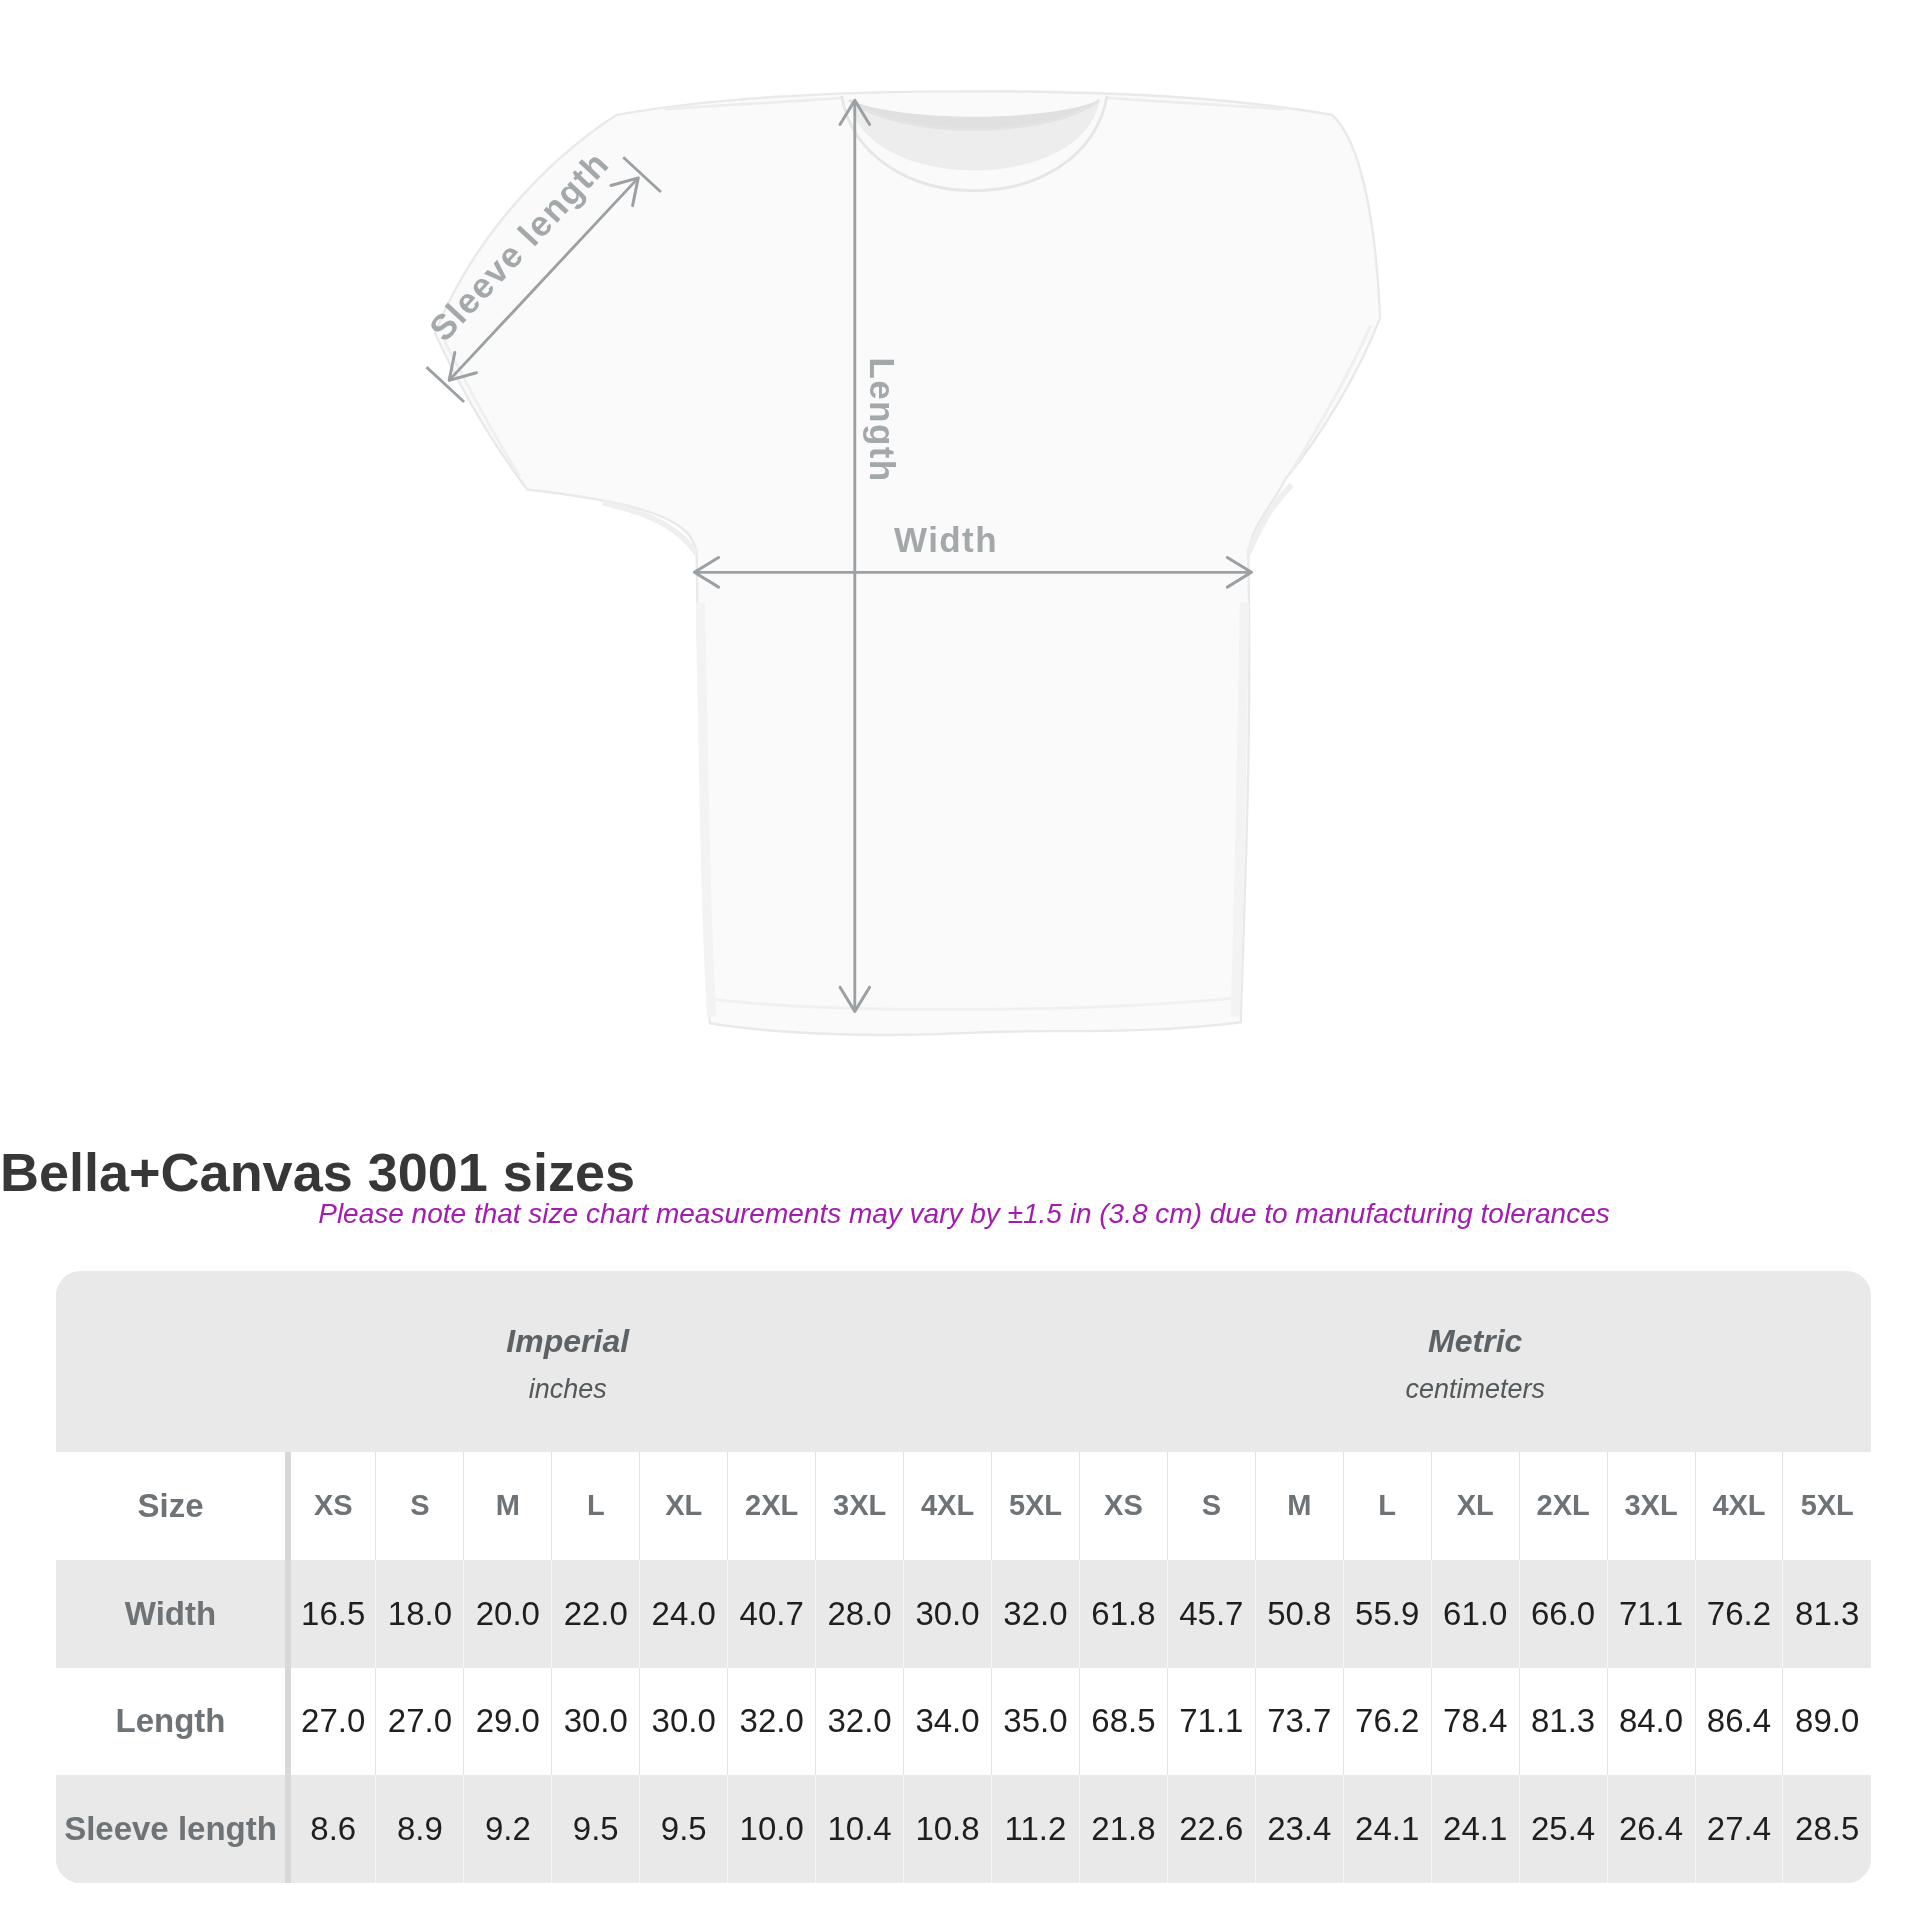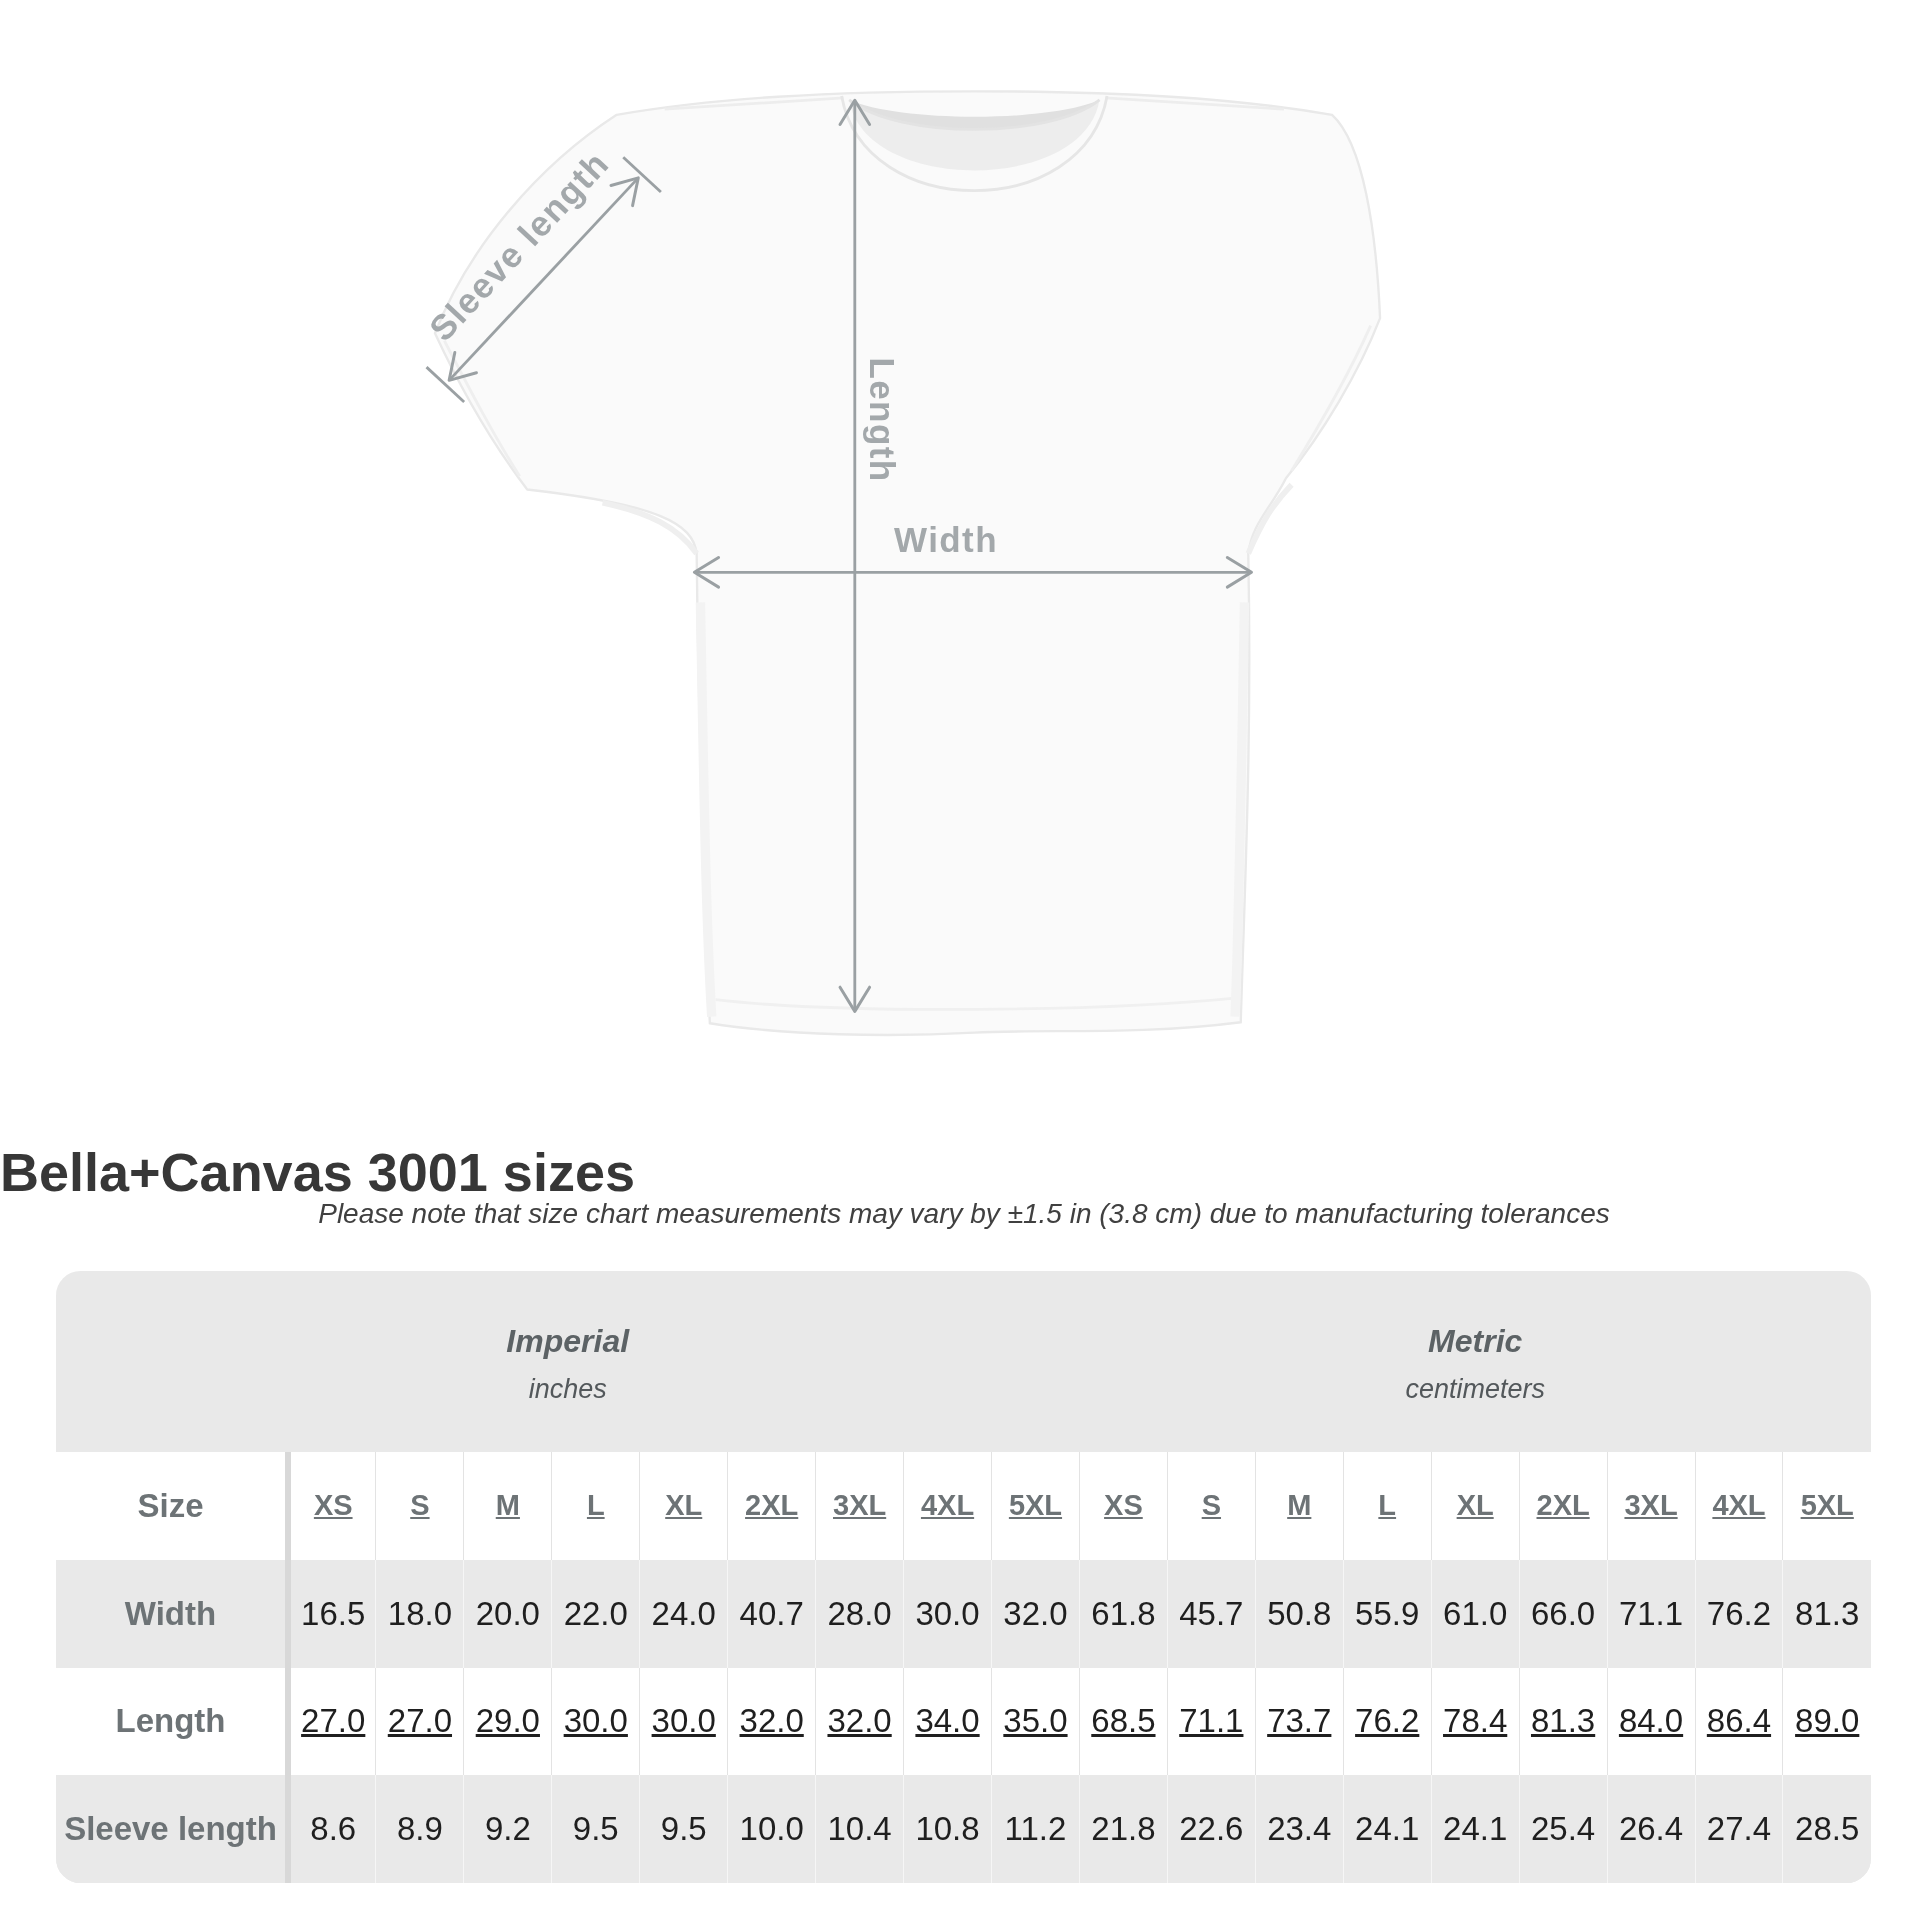--- a/index.html
+++ b/index.html
@@ -11,37 +11,37 @@
   .dim-label{position:absolute;color:#a3a8ab;font-weight:bold;white-space:nowrap;
              letter-spacing:1.4px;}
   #lbl-width{left:946px;top:540px;font-size:35px;transform:translate(-50%,-50%);}
   #lbl-length{left:882px;top:420px;font-size:35px;transform:translate(-50%,-50%) rotate(90deg);}
   #lbl-sleeve{left:519px;top:246px;font-size:35px;transform:translate(-50%,-50%) rotate(-47deg);}
 
   
   .chart-title{position:absolute;left:0;top:1141px;width:1928px;text-align:left;
                font-size:54px;font-weight:bold;color:#373737;margin:0;}
   .chart-note{position:absolute;left:0;top:1198px;width:1928px;text-align:center;
-              font-size:28px;font-style:italic;color:#404040;}
+              font-size:28px;font-style:italic;color:#a21caf;}
 
   
   .table-wrap{position:absolute;left:56px;top:1271px;width:1815px;height:612px;
               background:#e9e9e9;border-radius:24.5px;overflow:hidden;}
   table{width:100%;height:100%;border-collapse:collapse;table-layout:fixed;}
   td,th{padding:0;text-align:center;vertical-align:middle;font-weight:normal;}
   tr.band-row{height:153px;}
   tr.row{height:91px;}
   tr.white{background:#ffffff;}
   tr.gray{background:#e9e9e9;}
   .band-label{font-size:32px;font-weight:bold;font-style:italic;color:#5c6265;line-height:47px;}
   .band-unit{font-size:27px;font-style:italic;color:#53585b;margin-top:8.5px;}
   .lab{font-weight:bold;color:#6d7376;font-size:33px;}
   th.cell{font-weight:bold;color:#6d7376;font-size:29px;}
   td.cell{color:#1f1f1f;font-size:33px;}
-  tr.white .cell{border-left:1.9px solid #e3e3e3;text-decoration:underline;}
+  tr.white .cell{border-left:1.9px solid #e3e3e3;}
   tr.gray  .cell{border-left:1.9px solid #f6f6f6;}
   tr.white .szfirst,tr.gray .szfirst{border-left:6.6px solid #d8d8d8;}
 </style>
 </head>
 <body>
 
 <div class="page">
 
   <svg class="diagram-svg" width="1928" height="1139" viewBox="0 0 2048 1210">
     <defs>

